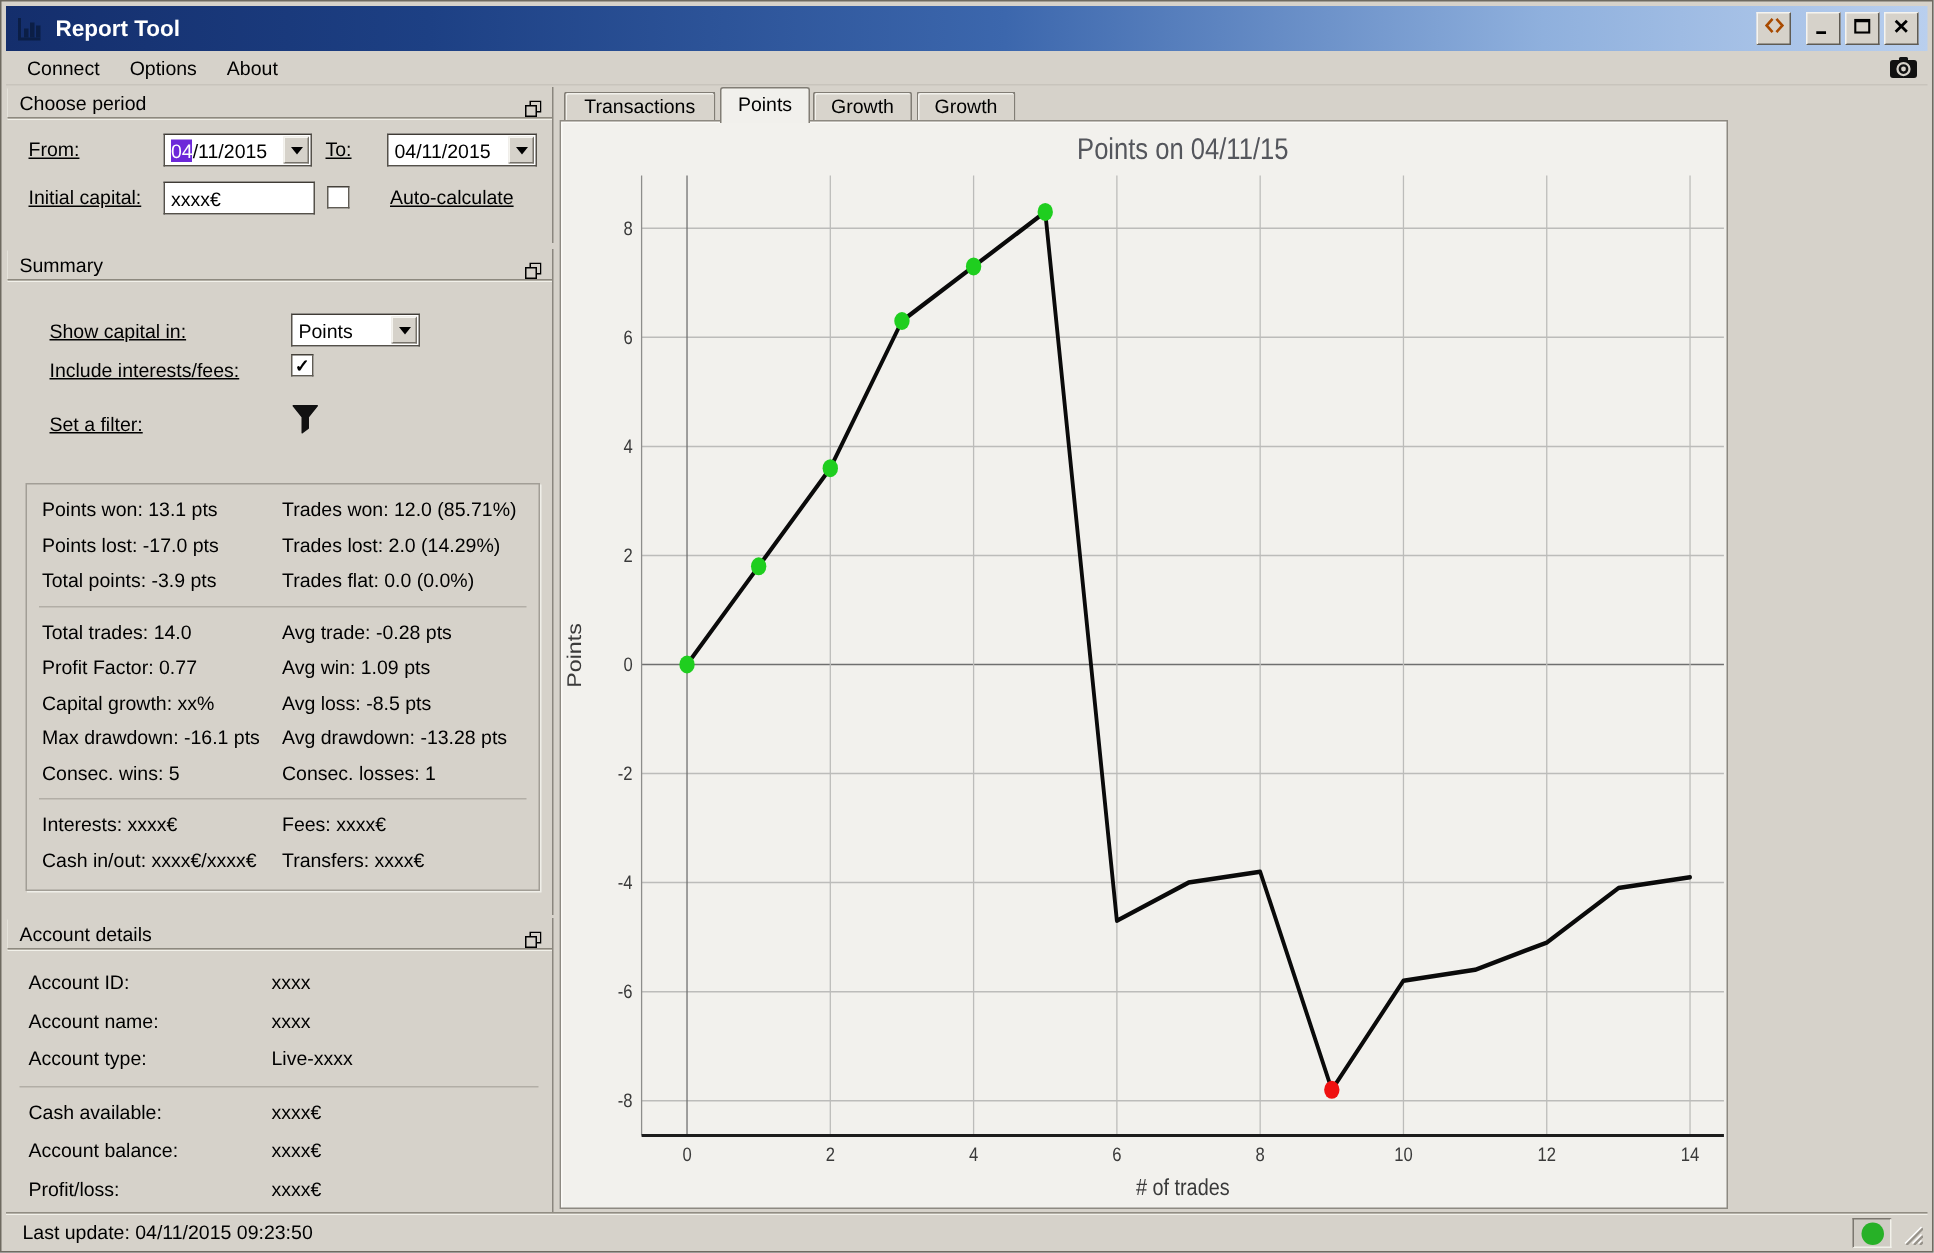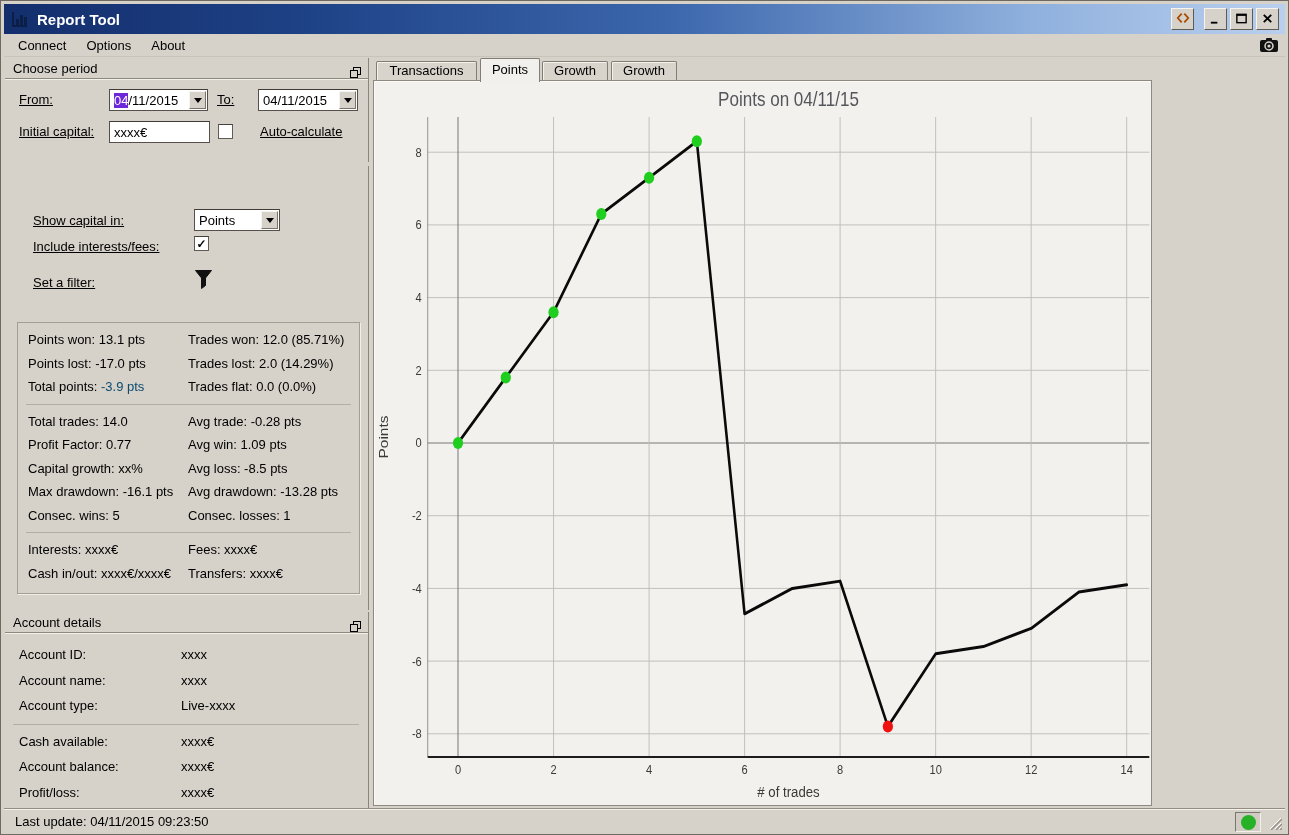--- a/index.html
+++ b/index.html
@@ -192,20 +192,29 @@
     <div class="field" style="left:104px;top:63px;width:101px;">
       <span>xxxx€</span>
     </div>
     <span class="cb" style="left:213px;top:66px;">
         <span></span>
       </span>
     <span class="lbl" style="left:255px;top:66px;">Auto-calculate</span>
   </div>
 
   <div class="section sec-summary">
+    <div class="sec-header">
+      <span>Summary</span>
+      <span class="float-icon">
+        <svg viewBox="0 0 11 11" width="11" height="11">
+            <rect x="3.5" y="0.5" width="7" height="7" fill="none" stroke="#000"></rect>
+            <rect x="0.5" y="3.5" width="7" height="7" fill="#d6d2ca" stroke="#000"></rect>
+          </svg>
+      </span>
+    </div>
     <span class="lbl" style="left:28px;top:47px;">Show capital in:</span>
     <div class="field combo" style="left:189px;top:43px;width:86px;">
       <span>Points</span>
       <span class="arrowbtn">
           <span class="tri"></span>
         </span>
     </div>
     <span class="lbl" style="left:28px;top:73px;">Include interests/fees:</span>
     <span class="cb" style="left:189px;top:70px;">
         <span>✓</span>
@@ -220,21 +229,21 @@
         <div class="stats-group">
           <div class="stats-row">
             <span class="l">Points won: 13.1 pts</span>
             <span class="r">Trades won: 12.0 (85.71%)</span>
           </div>
           <div class="stats-row">
             <span class="l">Points lost: -17.0 pts</span>
             <span class="r">Trades lost: 2.0 (14.29%)</span>
           </div>
           <div class="stats-row">
-            <span class="l">Total points: <span style="color: #0c4a6e;">-3.9 pts</span></span>
+            <span class="l">Total points: <span style="color: #000000;">-3.9 pts</span></span>
             <span class="r">Trades flat: 0.0 (0.0%)</span>
           </div>
         </div>
         <div class="stats-group">
           <div class="stats-row">
             <span class="l">Total trades: 14.0</span>
             <span class="r">Avg trade: -0.28 pts</span>
           </div>
           <div class="stats-row">
             <span class="l">Profit Factor: 0.77</span>

